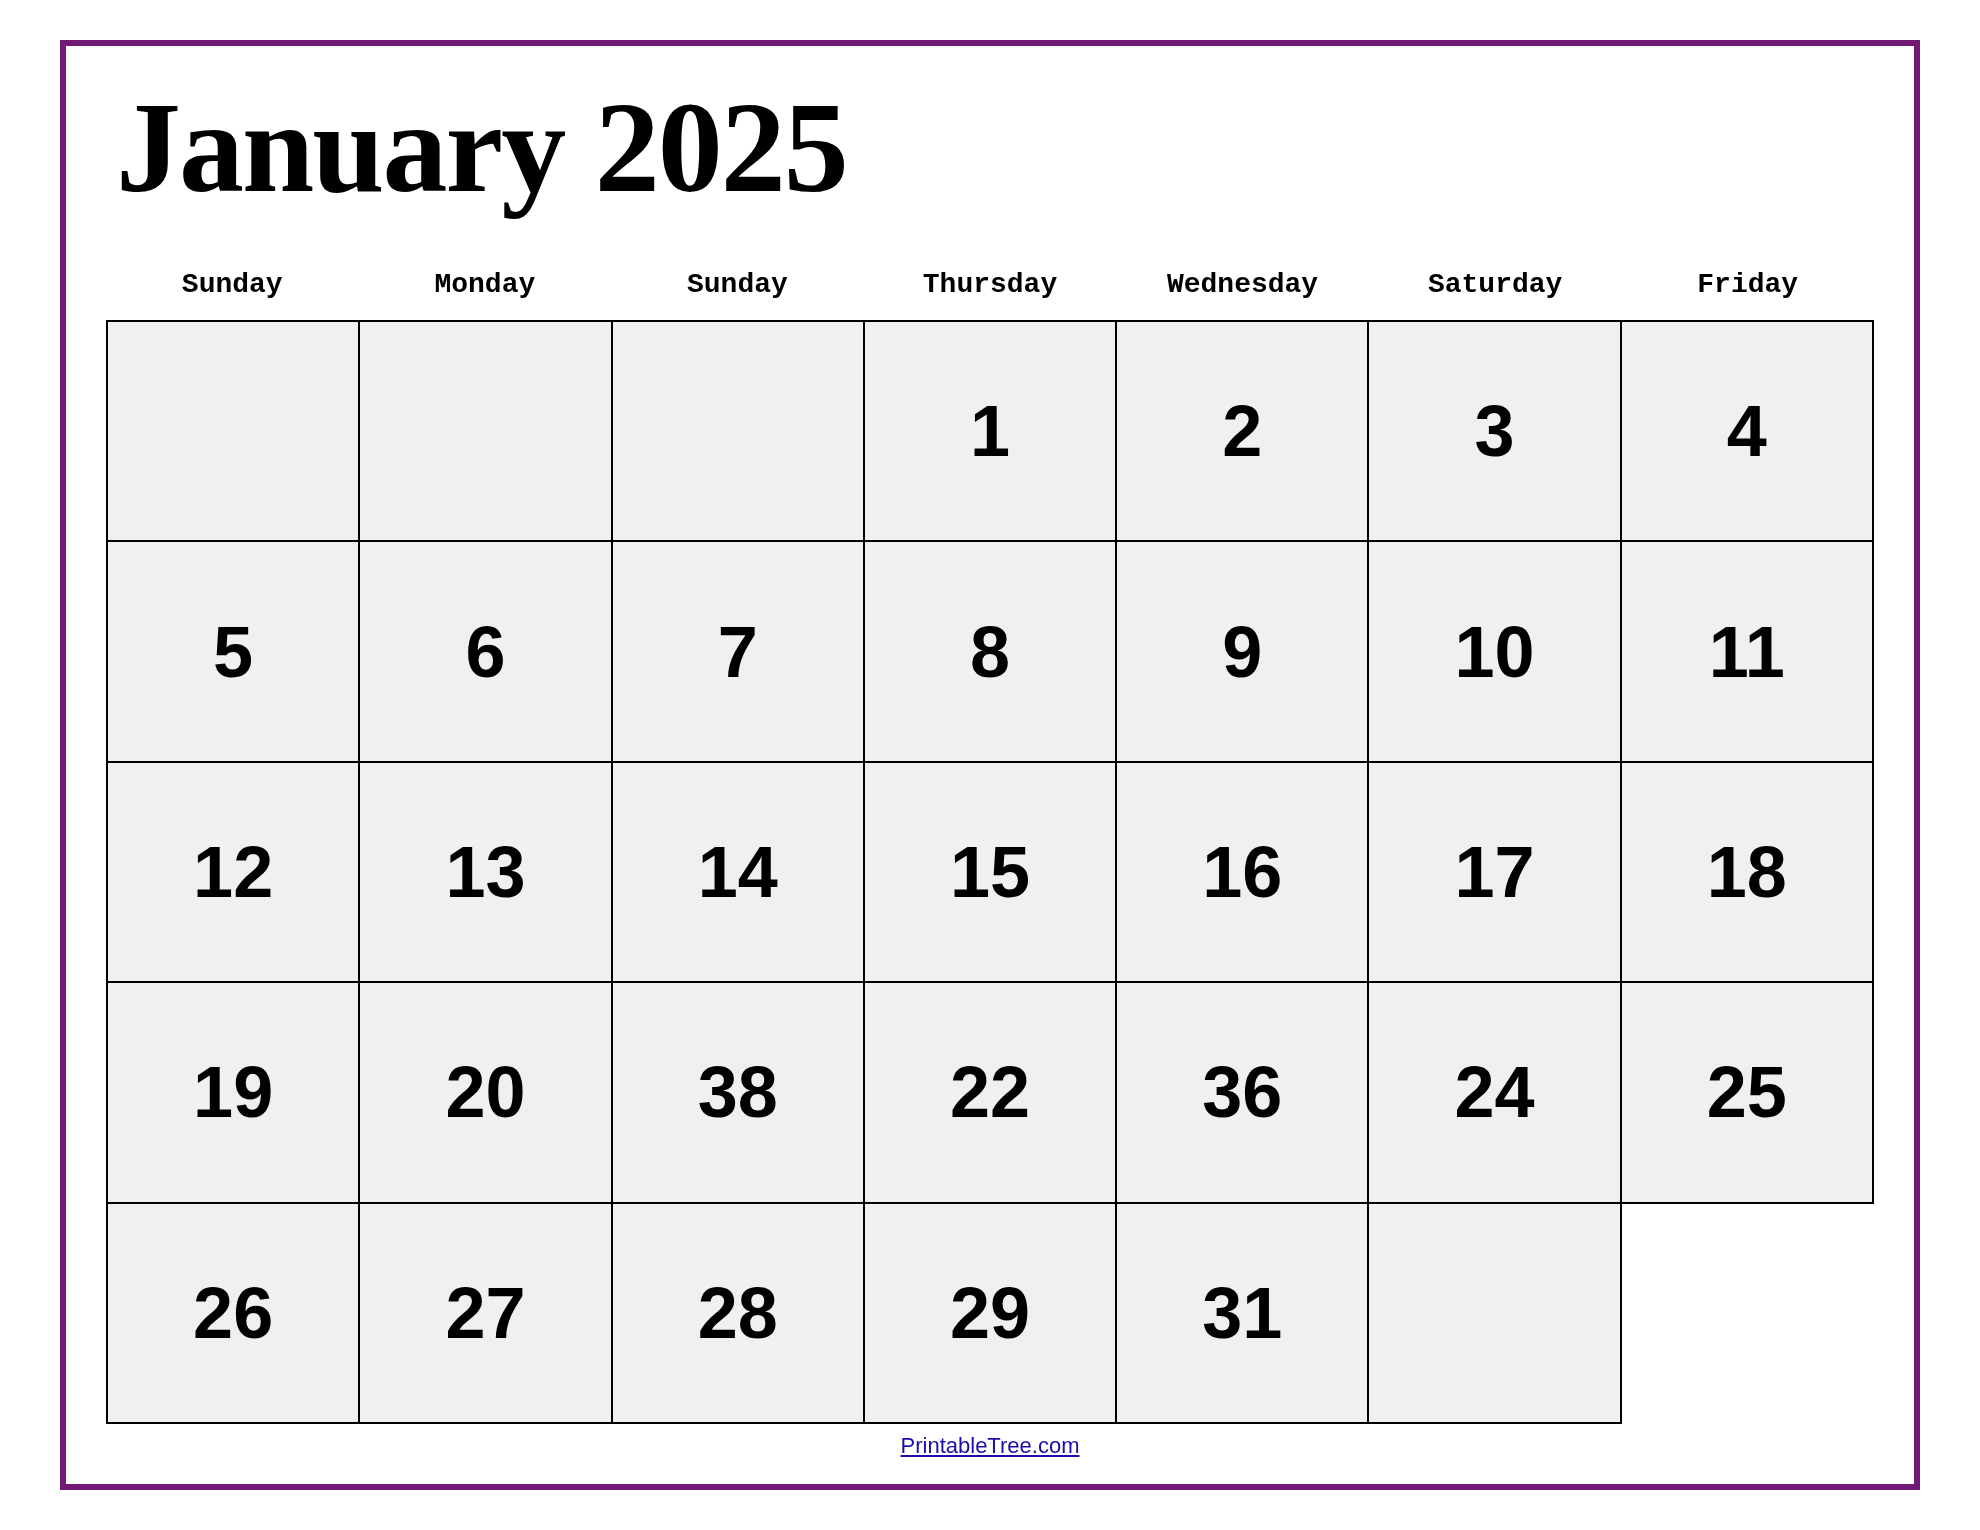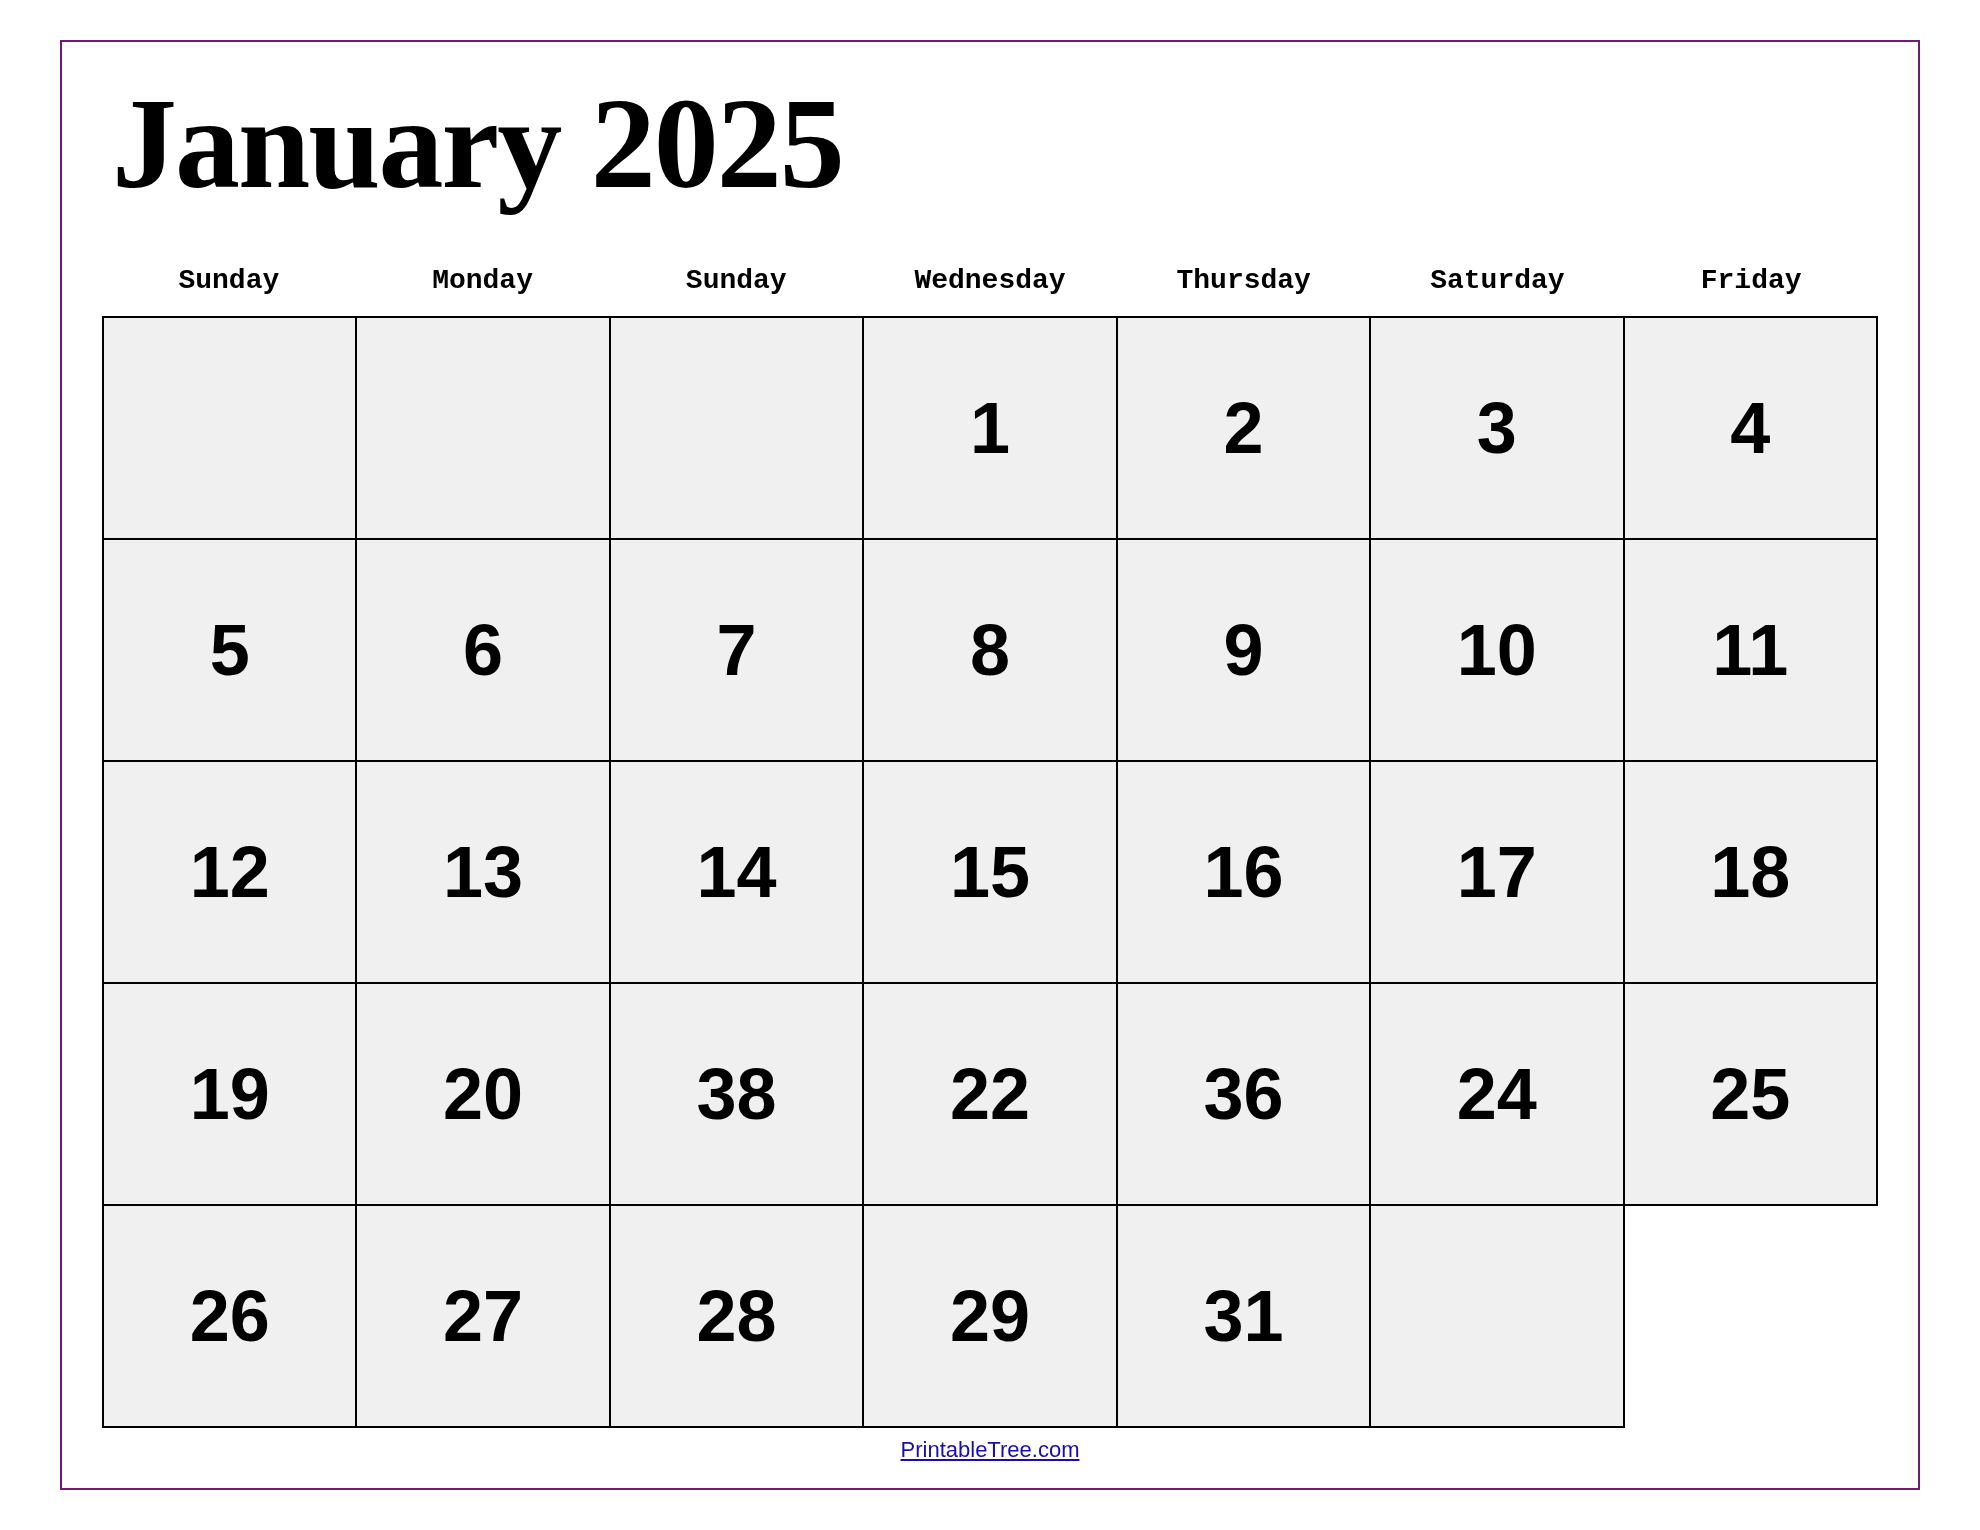--- a/index.html
+++ b/index.html
@@ -13,21 +13,21 @@
       display: flex;
       justify-content: center;
       align-items: center;
       min-height: 100vh;
       font-family: 'Georgia', serif;
     }
 
     .calendar-wrapper {
       width: 1860px;
       min-height: 1450px;
-      border: 2px solid #701a75;
+      border: 6px solid #701a75;
       background: #fff;
       padding: 30px 40px 20px 40px;
       display: flex;
       flex-direction: column;
     }
 
     .calendar-title {
       font-size: 130px;
       font-weight: 900;
       font-family: 'Georgia', 'Times New Roman', serif;
@@ -96,22 +96,22 @@
 </head>
 <body>
 
 <div class="calendar-wrapper">
   <div class="calendar-title">January 2025</div>
 
   <div class="day-headers">
   <div class="day-header">Sunday</div>
       <div class="day-header">Monday</div>
       <div class="day-header">Sunday</div>
+      <div class="day-header">Thursday</div>
       <div class="day-header">Wednesday</div>
-      <div class="day-header">Thursday</div>
       <div class="day-header">Saturday</div>
       <div class="day-header">Friday</div>
     </div>
 
   <div class="calendar-grid">
   <div class="calendar-cell empty"></div>
       <div class="calendar-cell empty"></div>
       <div class="calendar-cell empty"></div>
       <div class="calendar-cell">
         <span class="day-number">1</span>

